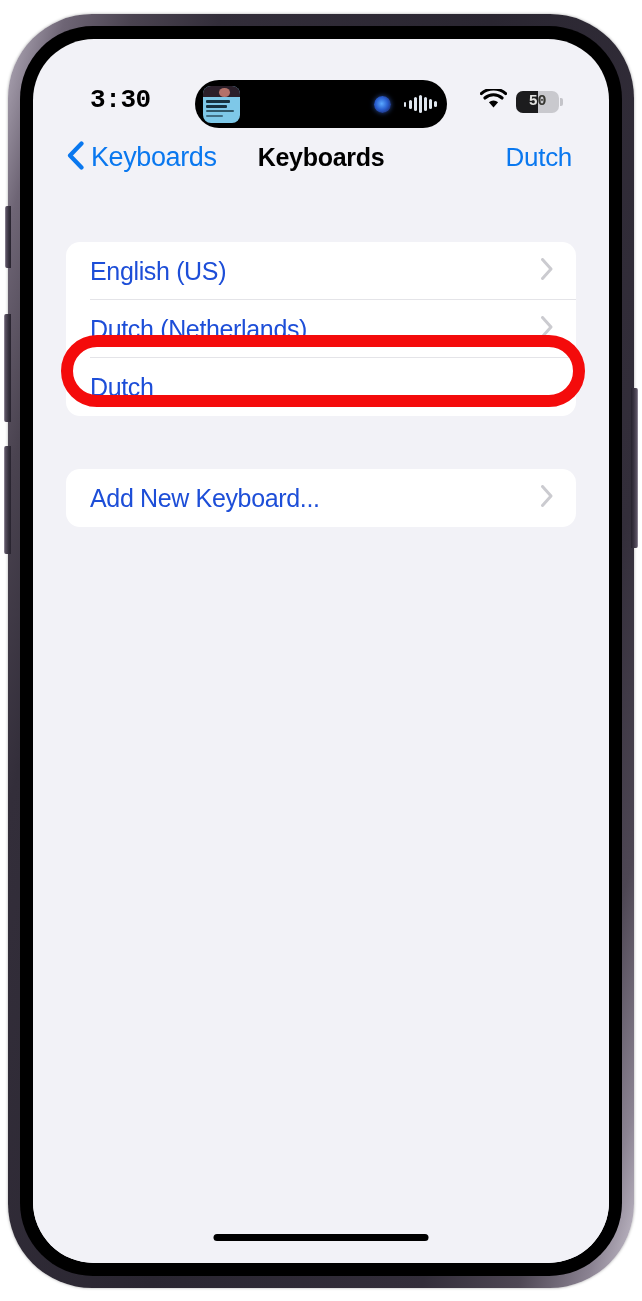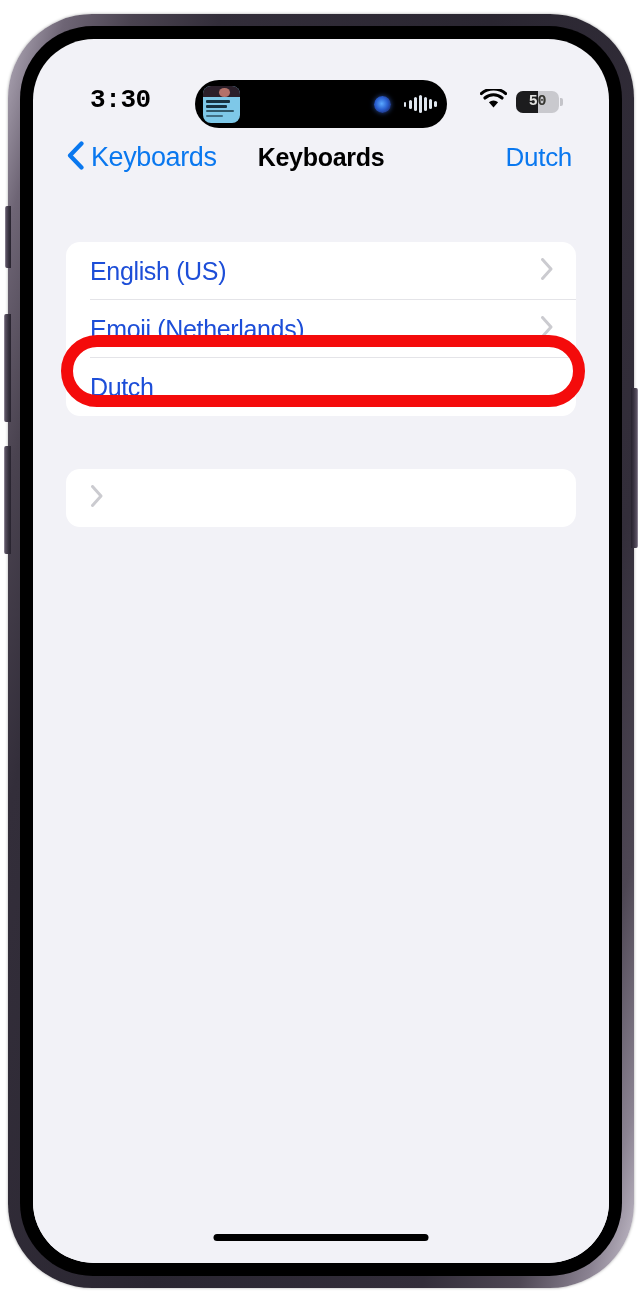--- a/index.html
+++ b/index.html
@@ -393,38 +393,39 @@
             <span class="row-label">English (US)</span>
             <span class="chevron">
               <svg width="14" height="24" viewBox="0 0 14 24">
                 <path d="M2.5 2.5 L11 12 L2.5 21.5" stroke="#c3c3c8" stroke-width="3" fill="none" stroke-linecap="round" stroke-linejoin="round"></path>
               </svg>
             </span>
             <span class="row-sep"></span>
           </div>
 
           <div class="list-row">
-            <span class="row-label">Emoji (Netherlands)</span>
+            <span class="row-label">Dutch (Netherlands)</span>
             <span class="chevron">
               <svg width="14" height="24" viewBox="0 0 14 24">
                 <path d="M2.5 2.5 L11 12 L2.5 21.5" stroke="#c3c3c8" stroke-width="3" fill="none" stroke-linecap="round" stroke-linejoin="round"></path>
               </svg>
             </span>
             <span class="row-sep"></span>
           </div>
 
           <div class="list-row">
             <span class="row-label">Dutch</span>
           </div>
 
           <div id="annotation-ring" style="border-color: rgb(244, 11, 11);"></div>
         </div>
 
         <div class="list-group" id="group-add">
           <div class="list-row">
+            <span class="row-label">Add New Keyboard...</span>
             <span class="chevron">
               <svg width="14" height="24" viewBox="0 0 14 24">
                 <path d="M2.5 2.5 L11 12 L2.5 21.5" stroke="#c3c3c8" stroke-width="3" fill="none" stroke-linecap="round" stroke-linejoin="round"></path>
               </svg>
             </span>
           </div>
         </div>
 
       </div>
 

